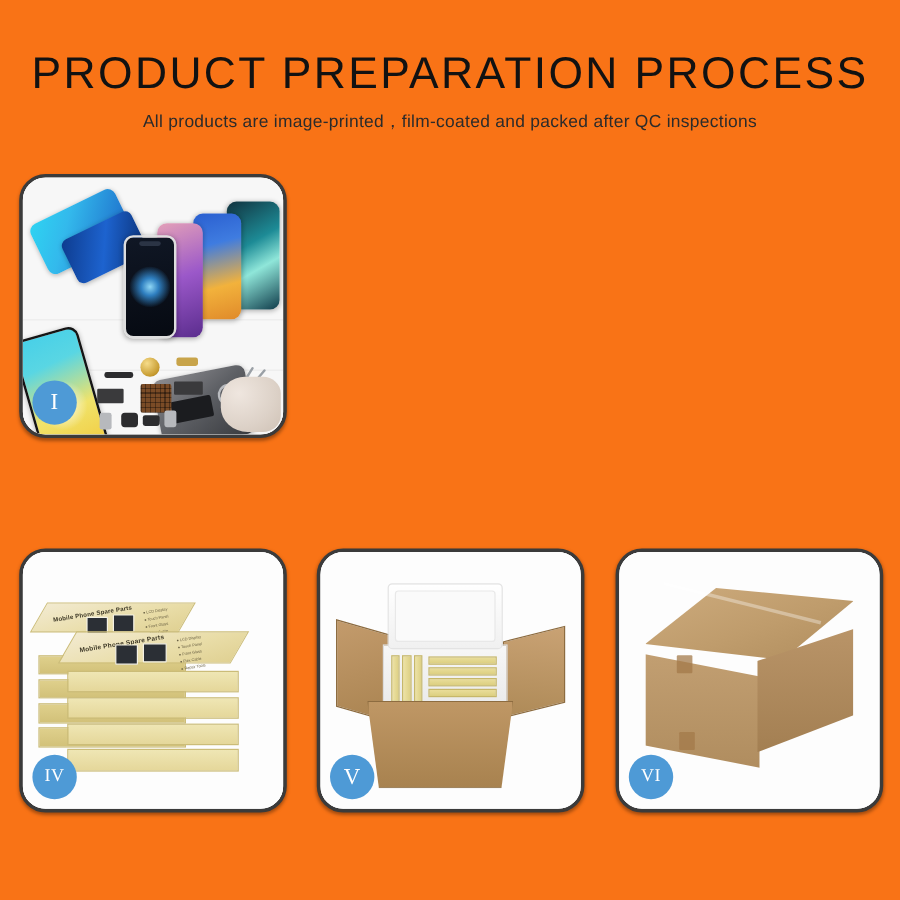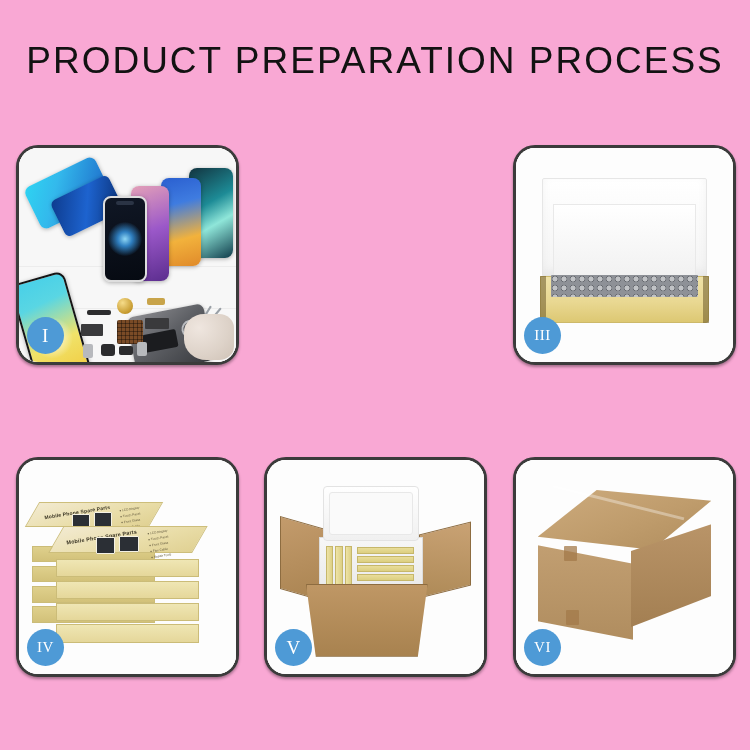--- a/index.html
+++ b/index.html
@@ -9,21 +9,21 @@
     height: 750px;
     background: #ffffff;
     font-family: "Liberation Sans", sans-serif;
     overflow: hidden;
   }
 
   .page {
     position: relative;
     width: 750px;
     height: 750px;
-    background: #f9a8d4;
+    background: #f97316;
   }
 
   
   .header { position: absolute; top: 0; left: 0; width: 750px; }
 
   .title {
     text-align: center;
     font-size: 37px;
     letter-spacing: 2.0px;
     font-weight: 400;
@@ -368,20 +368,21 @@
     position:absolute; background:#a3794a; opacity:.75; border-radius:1px;
   }
 </style>
 </head>
 <body>
 
 <div class="page">
 
   <div class="header">
     <div class="title">PRODUCT PREPARATION PROCESS</div>
+    <div class="subtitle">All products are image-printed，film-coated and packed after QC inspections</div>
   </div>
 
   <div class="grid">
 
     <div class="row">
 
       <div class="panel c0">
         <div class="stage">
           <div class="p1-bg"></div>
           <div class="p1-sep" style="top:118px;"></div>
@@ -418,32 +419,20 @@
           <div class="part dark" style="left:100px;top:198px;width:14px;height:9px;"></div>
           <div class="part silver" style="left:118px;top:194px;width:10px;height:14px;"></div>
           <div class="tool" style="right:24px;top:158px;height:26px;transform:rotate(32deg);"></div>
           <div class="tool" style="right:14px;top:160px;height:24px;transform:rotate(40deg);"></div>
           <div class="hand"></div>
         </div>
         <div class="badge">I</div>
       </div>
 
 
-      <div class="panel c2">
-        <div class="stage">
-          <div class="p3-bg"></div>
-          <div class="box3-lid"></div>
-          <div class="box3-foam"></div>
-          <div class="box3-base"></div>
-          <div class="box3-grey"></div>
-          <div class="box3-sideL"></div>
-          <div class="box3-sideR"></div>
-        </div>
-        <div class="badge small">III</div>
-      </div>
 
     </div>
 
     <div class="row">
 
       <div class="panel c0">
         <div class="stage">
           <div class="p4-bg"></div>
           <div class="stackwrap">
 

